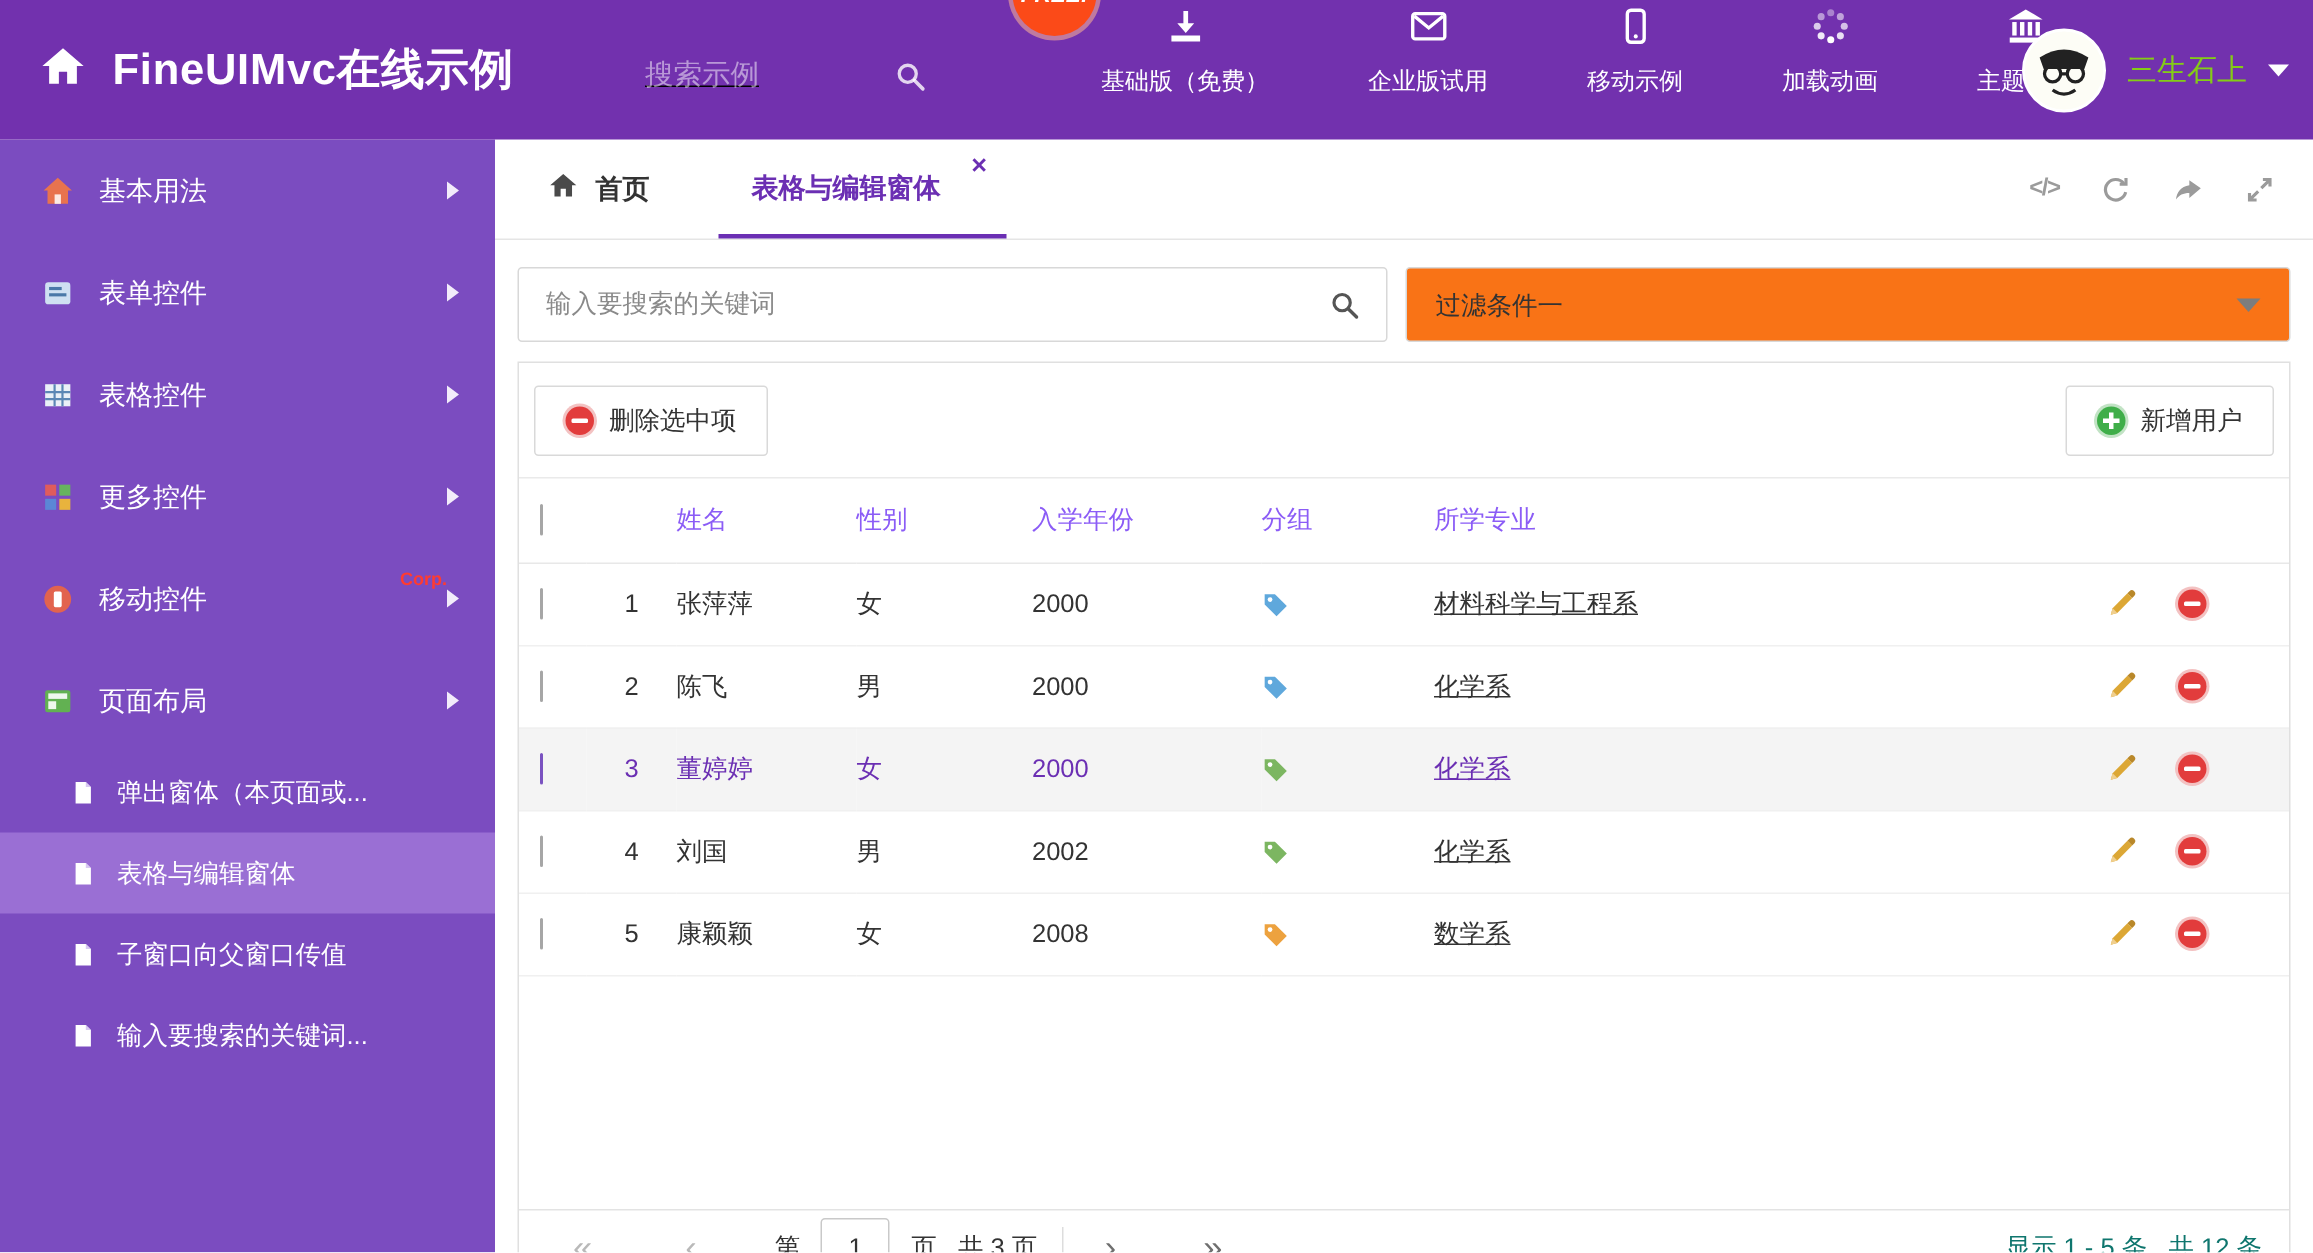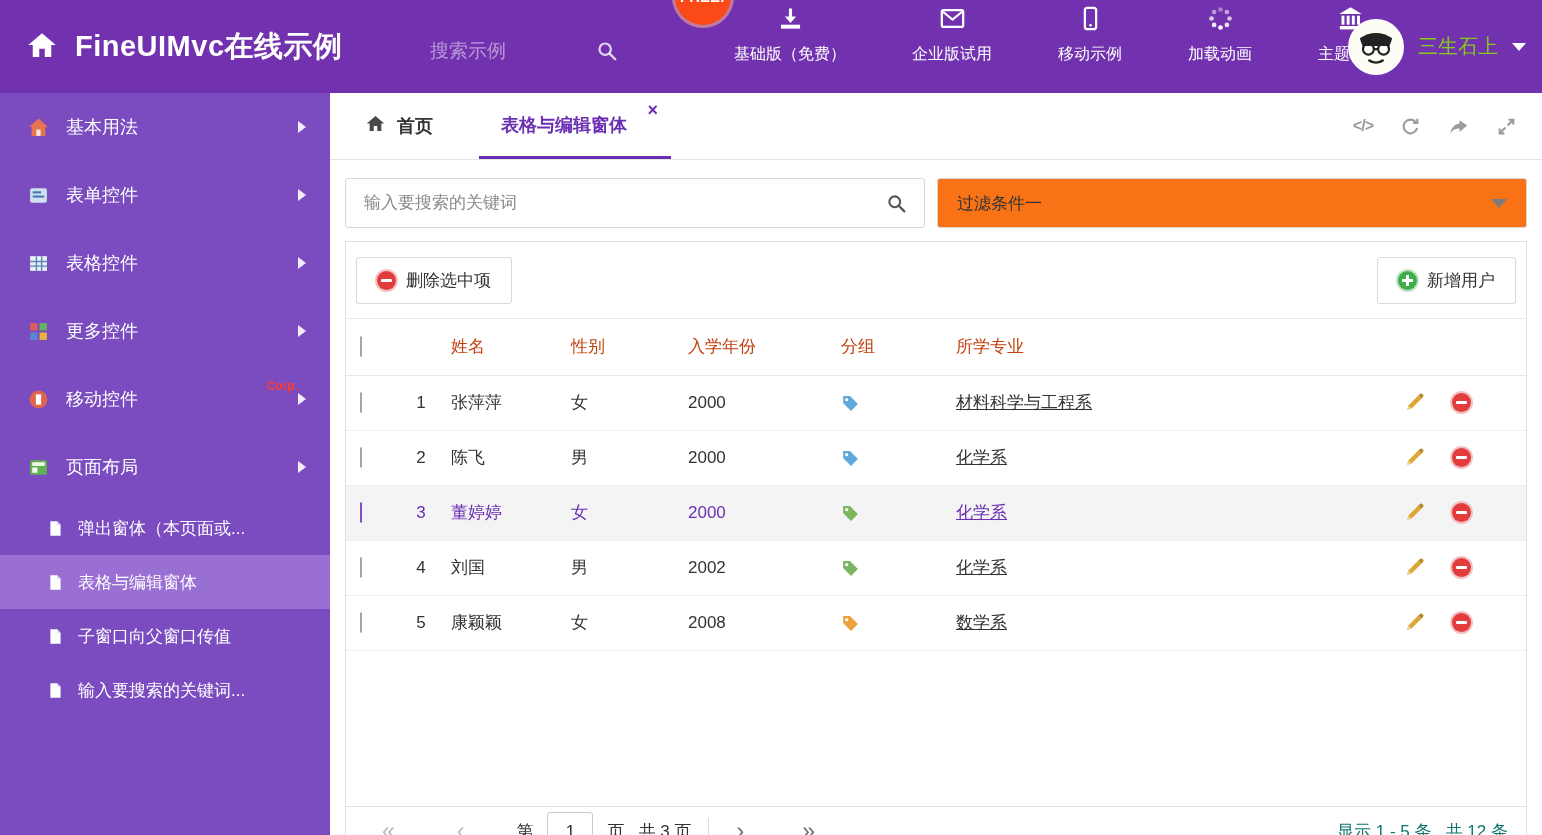--- a/index.html
+++ b/index.html
@@ -4,21 +4,21 @@
 <style>
   * { margin:0; padding:0; box-sizing:border-box; }
   body { font-family:"Liberation Sans","DejaVu Sans",sans-serif; background:#fff; }
   .page { position:relative; width:1542px; height:835px; overflow:hidden; background:#fff; }
 
   
   .topbar { position:absolute; top:0; left:0; width:100%; height:93px; background:#7231ae; z-index:5; }
   .brand { position:absolute; left:26px; top:0; height:93px; display:flex; align-items:center; gap:17px; }
   .brand svg { width:32px; height:30px; }
   .brand-title { color:#fff; font-size:29px; font-weight:bold; letter-spacing:.5px; }
-  .top-search { position:absolute; left:430px; top:0; height:101px; display:flex; align-items:center; gap:16px; }
+  .top-search { position:absolute; left:430px; top:0; height:101px; display:flex; align-items:center; gap:16px;text-decoration:underline; }
   .top-search input { background:transparent; border:none; outline:none; color:#fff; font-size:19px; width:150px; }
   .top-search input::placeholder { color:rgba(255,255,255,.5); }
   .mag { width:22px; height:22px; color:rgba(255,255,255,.8); }
   .top-nav { position:absolute; left:715px; top:0; height:69px; display:flex; align-items:center;gap:28px; }
   .nav-item { position:relative; display:flex; flex-direction:column; align-items:center; gap:8px; color:#fff; font-size:16px; padding:0 19px; cursor:pointer; }
   .nav-item svg { width:27px; height:27px; }
   .free-badge { position:absolute; top:-36px; left:-40px; width:56px; height:56px; border-radius:50%; background:#fb4a18; color:#fff; font-weight:bold; font-style:italic; font-size:15px; display:flex; align-items:center; justify-content:center; box-shadow:0 0 0 3px rgba(255,182,150,.55); z-index:6; }
   .userbox { position:absolute; right:16px; top:0; height:93px; display:flex; align-items:center; gap:14px; color:#84cc16; font-size:20px; cursor:pointer; }
   .avatar { width:56px; height:56px; border-radius:50%; background:#fdfdf6; border:2px solid #fff; overflow:hidden; flex:none; }
   .caret-down { width:0; height:0; border-left:7px solid transparent; border-right:7px solid transparent; border-top:8px solid #fff; }
@@ -59,21 +59,21 @@
   .toolbar { height:77px; display:flex; align-items:center; justify-content:space-between; padding:0 10px; border-bottom:1px solid #eaeaea; }
   .btn { display:flex; align-items:center; gap:10px; height:47px; padding:0 20px; background:#fff; border:1px solid #d9d9d9; border-radius:3px; font-size:17px; color:#333; cursor:pointer; }
 
   .icon-minus { width:19px; height:19px; border-radius:50%; background:#e23c3c; box-shadow:0 0 0 2px #f3c2c2; position:relative; flex:none; }
   .icon-minus::after { content:""; position:absolute; left:4px; right:4px; top:8px; height:3px; background:#fff; border-radius:1px; }
   .icon-plus { width:19px; height:19px; border-radius:50%; background:#3fae49; box-shadow:0 0 0 2px #c2e3c5; position:relative; flex:none; }
   .icon-plus::after { content:""; position:absolute; left:4px; right:4px; top:8px; height:3px; background:#fff; }
   .icon-plus::before { content:""; position:absolute; top:4px; bottom:4px; left:8px; width:3px; background:#fff; }
 
   table.grid { width:100%; border-collapse:collapse; table-layout:fixed; }
-  .grid thead th { height:56px; font-weight:normal; font-size:17px; color:#c2410c; text-align:left; border-bottom:1px solid #e8e8e8; }
+  .grid thead th { height:56px; font-weight:normal; font-size:17px; color:#8b5cf6; text-align:left; border-bottom:1px solid #e8e8e8; }
   .grid tbody td { height:55px; font-size:17px; color:#333; border-bottom:1px solid #f0f0f0; }
   .grid .c-num { text-align:center; }
   .cb { width:18px; height:18px; border:1px solid #a6a6a6; border-radius:2px; background:#fff; margin-left:14px; cursor:pointer; }
   tr.selected { background:#f4f4f4; }
   tr.selected td { color:#6b2fb3; }
   tr.selected .cb { border-color:#7a52c0; }
   a.major { color:inherit; text-decoration:underline; cursor:pointer; }
   .tag { width:19px; height:19px; display:inline-block; vertical-align:middle; }
   .actions { display:flex; align-items:center; gap:27px; }
   .pencil { width:21px; height:21px; cursor:pointer; }

